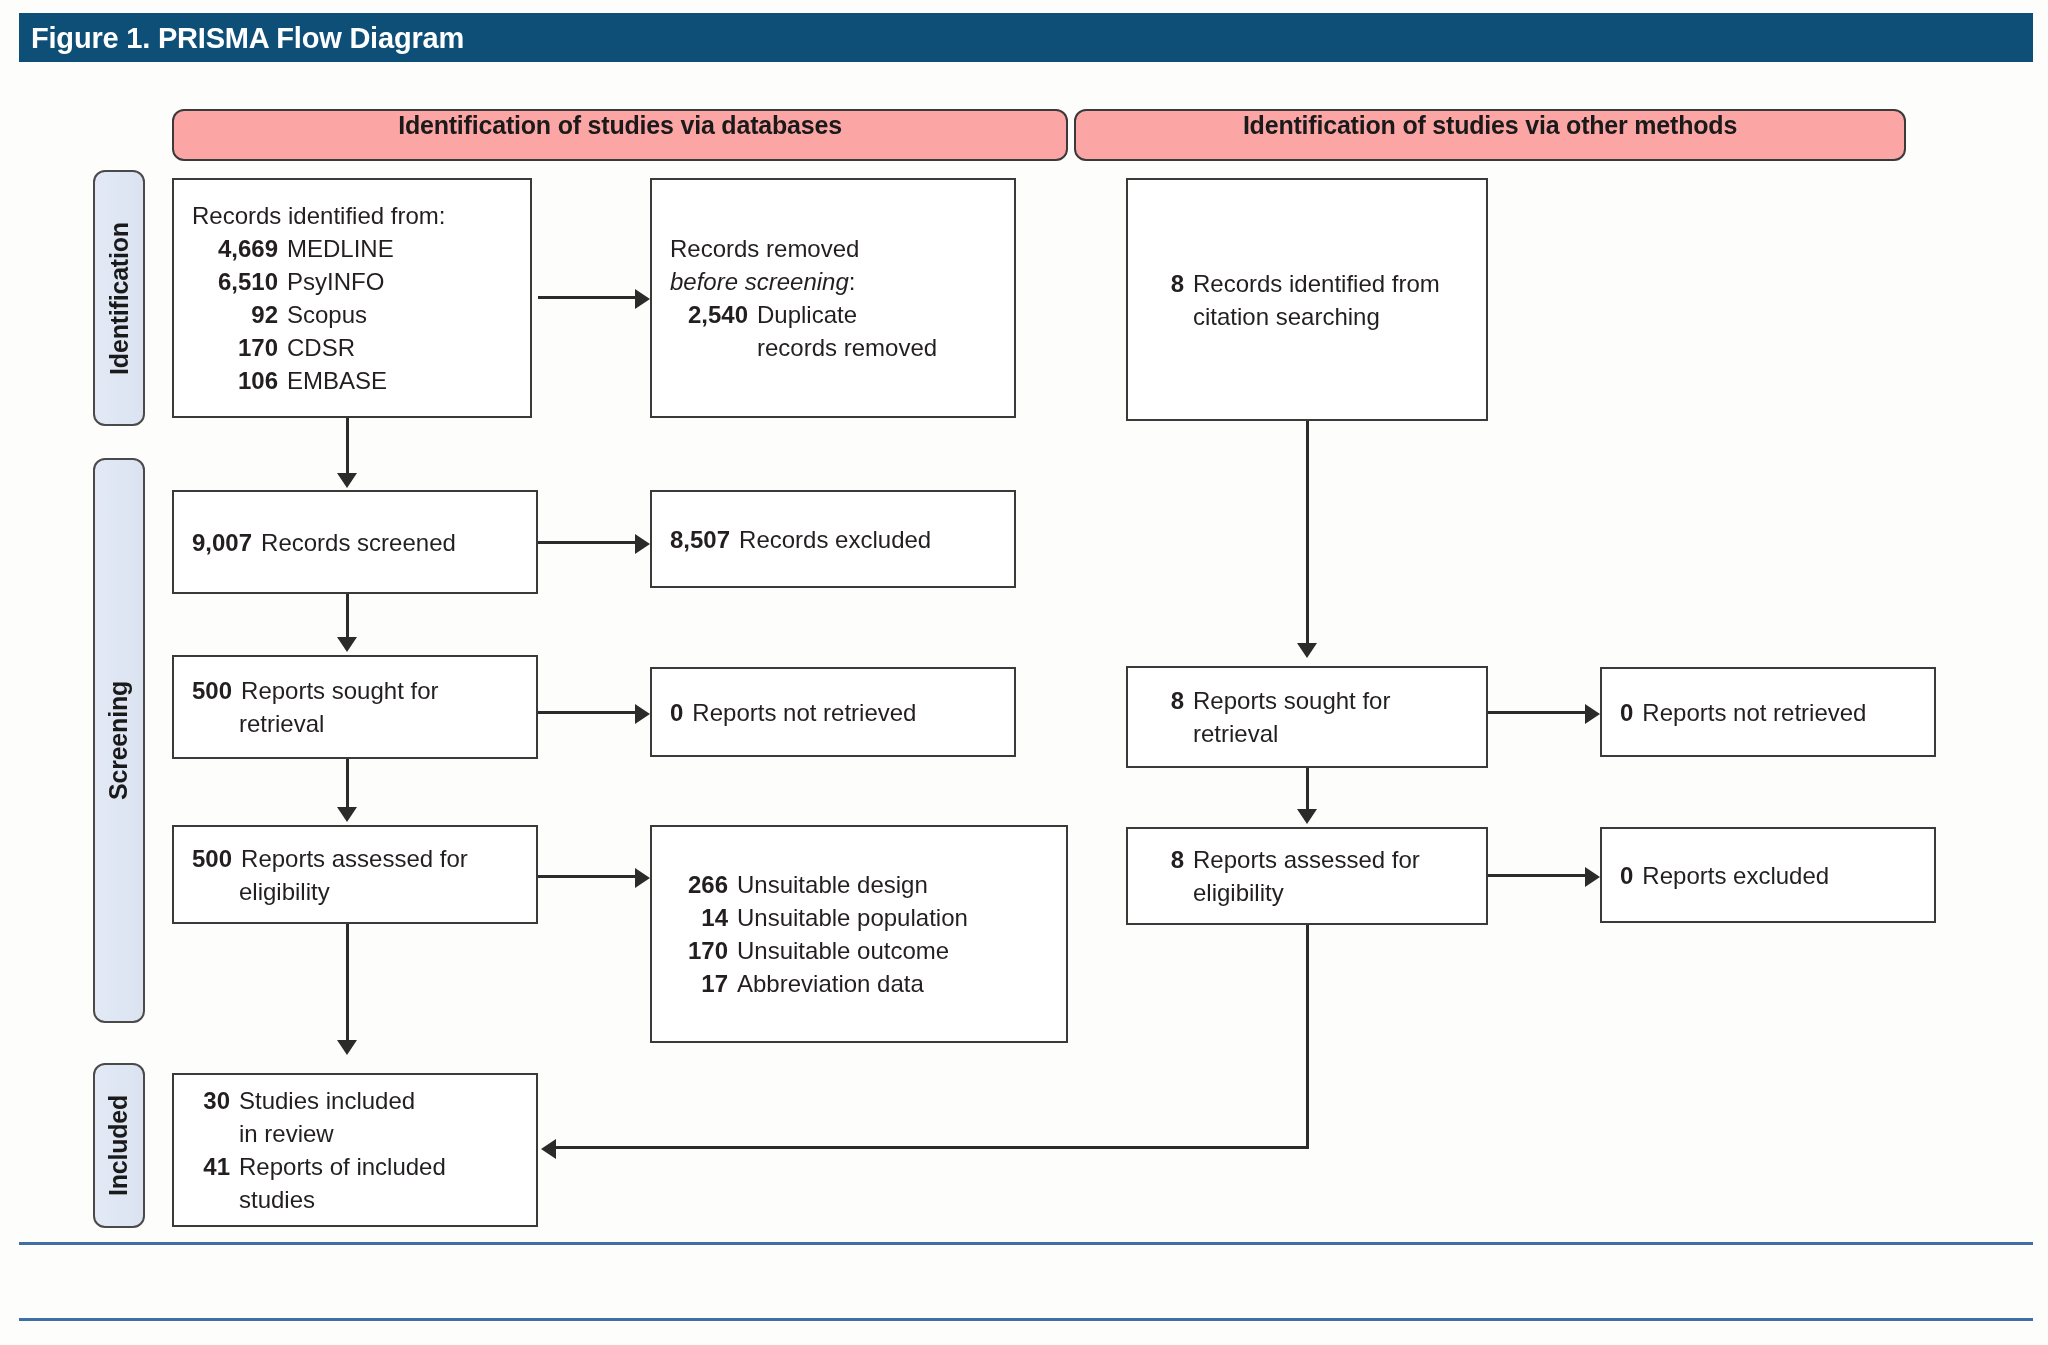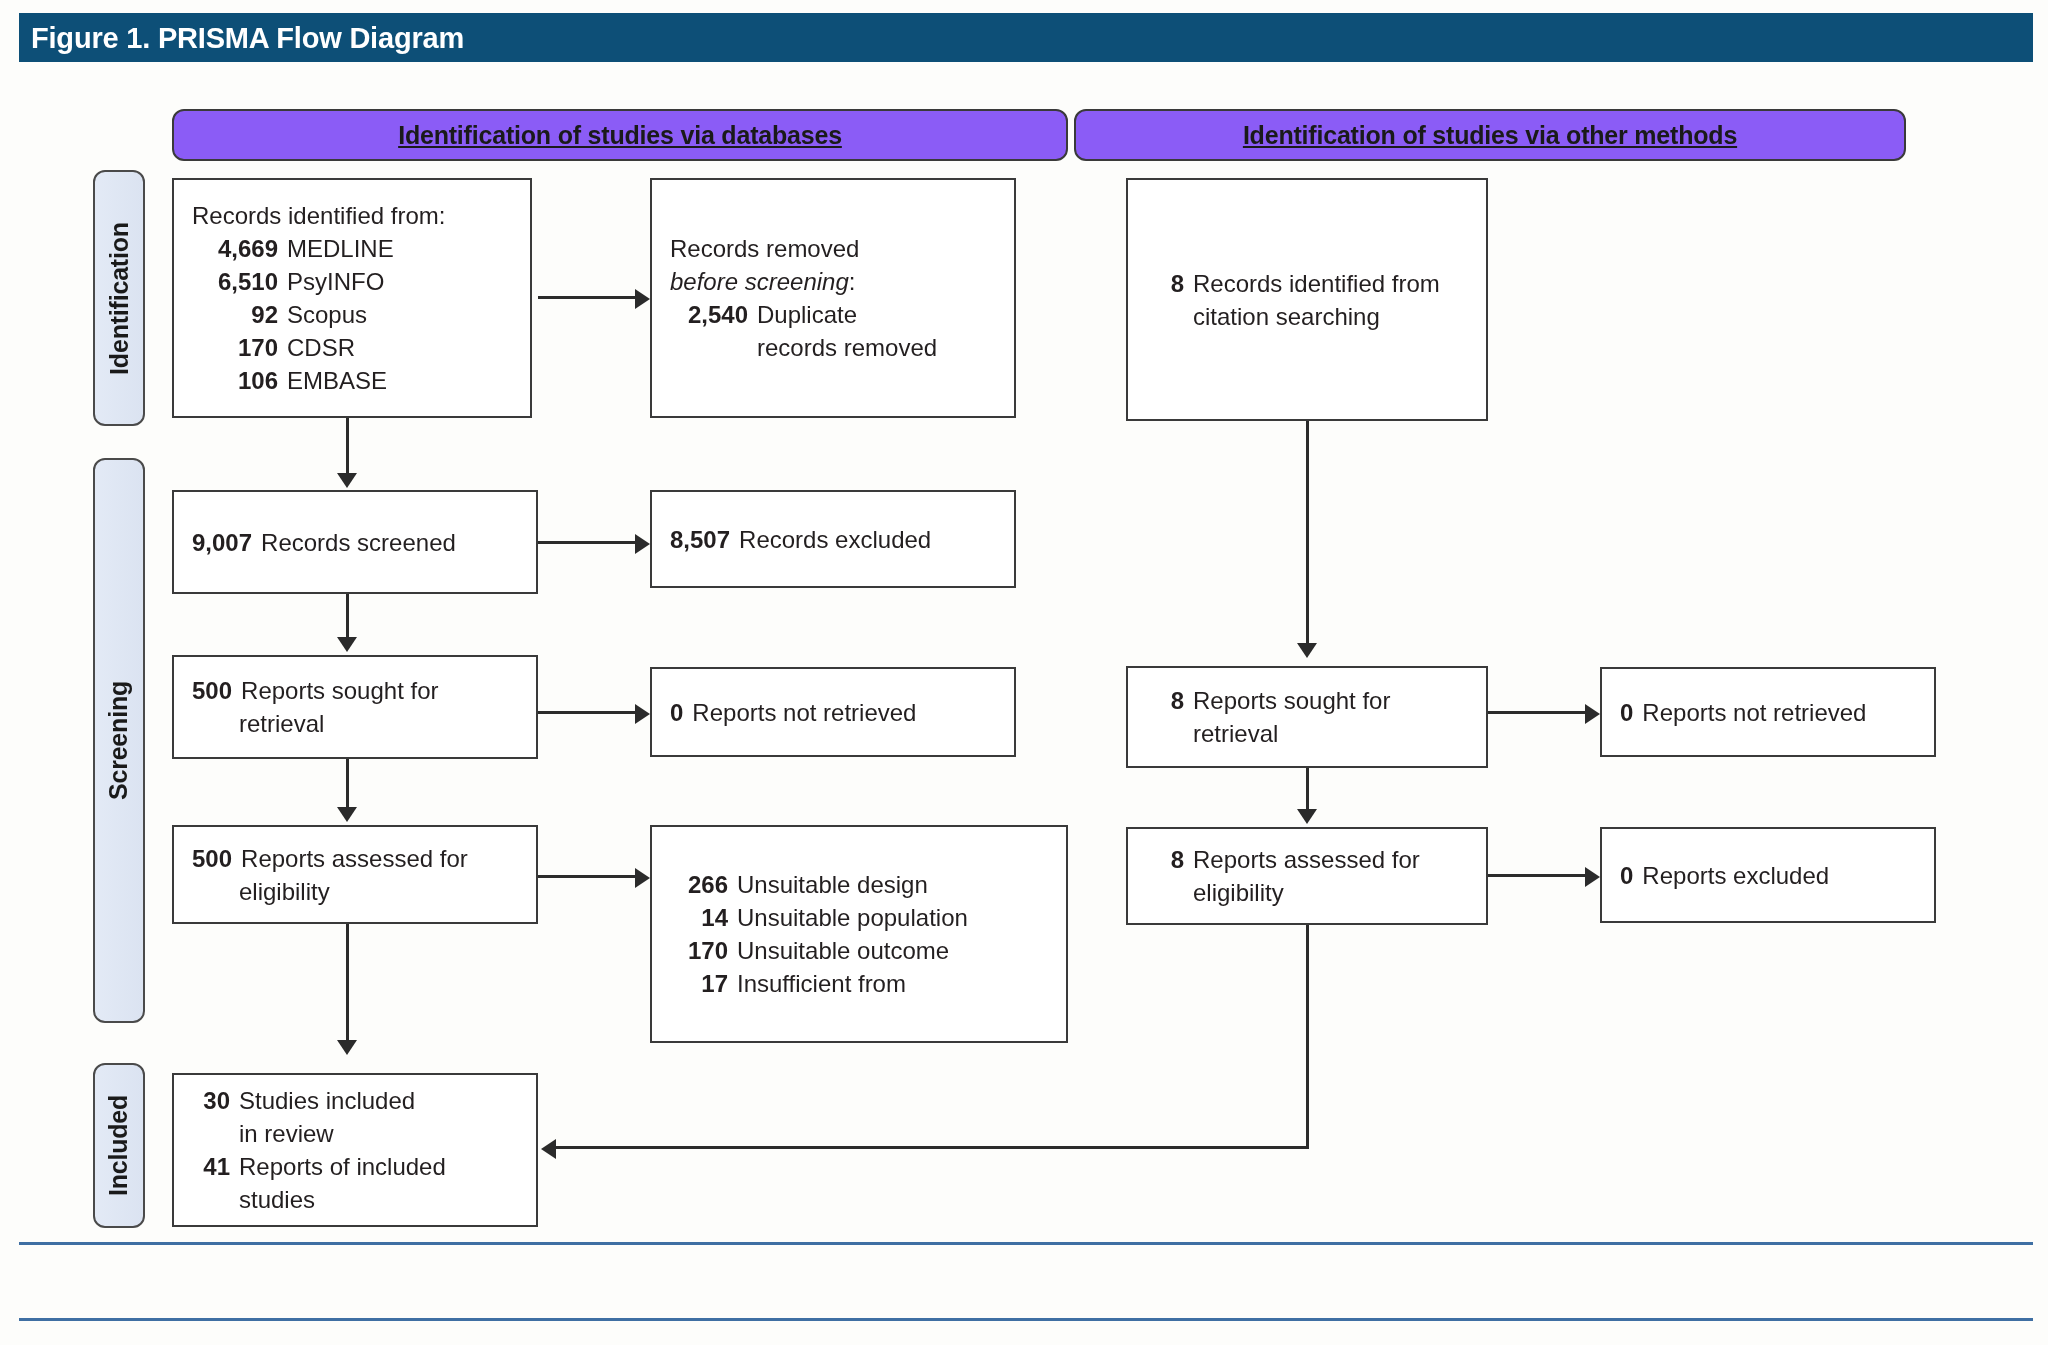--- a/index.html
+++ b/index.html
@@ -37,32 +37,30 @@
     font-size: 29px;
     font-weight: bold;
     color: #ffffff;
     letter-spacing: -0.2px;
     white-space: nowrap;
   }
 
   
   .col-header {
     position: absolute;
-    background: #8b5cf6;
+    background: #fca5a5;
     border: 2.5px solid #3a3a3a;
     border-radius: 12px;
     box-sizing: border-box;
     display: flex;
-    align-items: center;
     justify-content: center;
     font-size: 25px;
     font-weight: bold;
     color: #1a1a1a;
     letter-spacing: -0.2px;
-    text-decoration: underline;
   }
   #header-databases { left: 172px;  top: 109px; width: 896px; height: 52px; }
   #header-other     { left: 1074px; top: 109px; width: 832px; height: 52px; }
 
   
   .stage-tab {
     position: absolute;
     background: linear-gradient(90deg, #e3eaf6 0%, #dbe3f1 100%);
     border: 2.5px solid #4a4a4a;
     border-radius: 12px;
@@ -299,21 +297,21 @@
     <div class="numrow w-excl">
       <span class="n">14</span>
       <span class="l">Unsuitable population</span>
     </div>
     <div class="numrow w-excl">
       <span class="n">170</span>
       <span class="l">Unsuitable outcome</span>
     </div>
     <div class="numrow w-excl">
       <span class="n">17</span>
-      <span class="l">Insufficient from</span>
+      <span class="l">Abbreviation data</span>
     </div>
   </div>
 
   <div class="flow-box" id="box-studies-included">
     <div class="numrow w-incl">
       <span class="n">30</span>
       <span class="l">Studies included</span>
     </div>
     <div class="plain-line indent-incl">in review</div>
     <div class="numrow w-incl">

